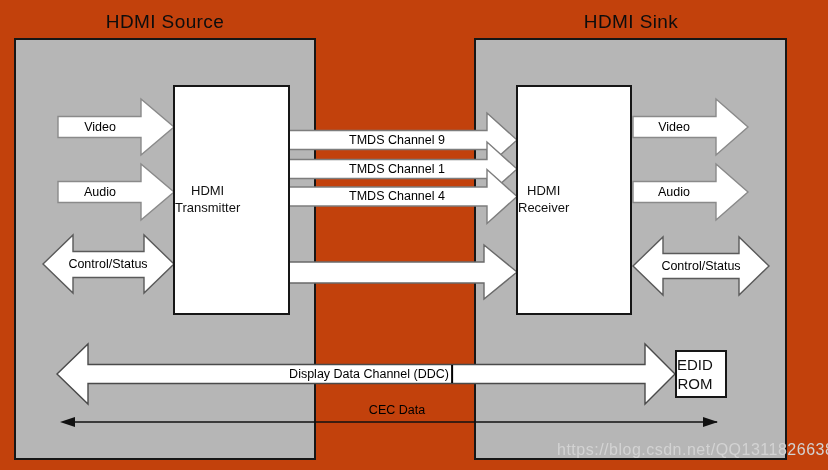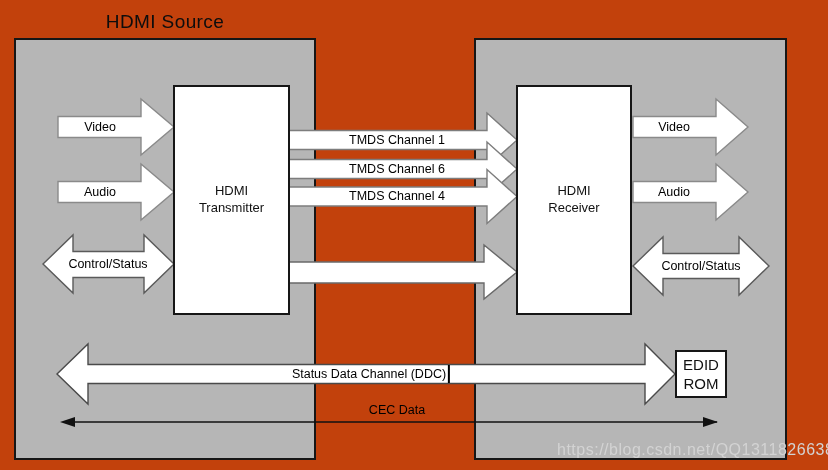--- a/index.html
+++ b/index.html
@@ -13,21 +13,21 @@
     position:absolute;font-size:19px;letter-spacing:.4px;color:#0d0d0d;
     transform:translateX(-50%);white-space:nowrap;z-index:6;
   }
   .gray-box{
     position:absolute;background:#b6b6b6;border:2px solid #161616;
     box-sizing:border-box;z-index:1;
   }
   .white-box{
     position:absolute;background:#ffffff;border:2px solid #161616;
     box-sizing:border-box;z-index:4;
-    display:flex;align-items:center;justify-content:center;text-align:center;
+    display:flex;align-items:center;justify-content:flex-start;text-align:center;
     font-size:13px;line-height:1.3;white-space:pre-line;
   }
   svg.arrow-layer{position:absolute;left:0;top:0;z-index:3;}
   .arrow-label{
     position:absolute;font-size:12.5px;color:#000;white-space:nowrap;
     transform:translate(-50%,-50%);z-index:5;
   }
   .ddc-label span{
     border-right:2px solid #000;padding-right:2px;
     display:inline-block;height:18px;line-height:18px;
@@ -36,20 +36,21 @@
     position:absolute;left:557px;top:441px;z-index:7;
     font-size:16px;letter-spacing:.5px;color:#d3d3d3;white-space:nowrap;
   }
 </style>
 </head>
 <body>
 
 <div class="canvas">
 
   <div class="title" style="left:165px;top:11px">HDMI Source</div>
+  <div class="title" style="left:631px;top:11px">HDMI Sink</div>
 
   <div class="gray-box" style="left:14px;top:38px;width:302px;height:422px"></div>
   <div class="gray-box" style="left:474px;top:38px;width:313px;height:422px"></div>
 
   <svg class="arrow-layer" width="828" height="470" viewBox="0 0 828 470">
 
     <polygon points="58,116.5 141,116.5 141,99 174,127 141,155 141,137.5 58,137.5" fill="#ffffff" stroke="#8a8a8a" stroke-width="1.4"></polygon>
 
     <polygon points="58,181.5 141,181.5 141,164 174,192 141,220 141,202.5 58,202.5" fill="#ffffff" stroke="#8a8a8a" stroke-width="1.4"></polygon>
 
@@ -83,26 +84,26 @@
 Receiver</span>
   </div>
   <div class="white-box" style="left:675px;top:350px;width:52px;height:48px;font-size:15px">
     <span>EDID
 ROM</span>
   </div>
 
   <div class="arrow-label" style="left:100px;top:127px">Video</div>
   <div class="arrow-label" style="left:100px;top:192px">Audio</div>
   <div class="arrow-label" style="left:108px;top:264px">Control/Status</div>
-  <div class="arrow-label" style="left:397px;top:140px">TMDS Channel 1</div>
-  <div class="arrow-label" style="left:397px;top:169px">TMDS Channel 6</div>
+  <div class="arrow-label" style="left:397px;top:140px">TMDS Channel 9</div>
+  <div class="arrow-label" style="left:397px;top:169px">TMDS Channel 1</div>
   <div class="arrow-label" style="left:397px;top:196px">TMDS Channel 4</div>
   <div class="arrow-label" style="left:674px;top:127px">Video</div>
   <div class="arrow-label" style="left:674px;top:192px">Audio</div>
   <div class="arrow-label" style="left:701px;top:266px">Control/Status</div>
   <div class="arrow-label ddc-label" style="left:371px;top:374px">
-    <span>Status Data Channel (DDC)</span>
+    <span>Display Data Channel (DDC)</span>
   </div>
   <div class="arrow-label" style="left:397px;top:410px">CEC Data</div>
 
   <div class="watermark">https://blog.csdn.net/QQ1311826638</div>
 
 </div>
 
 </body></html>

